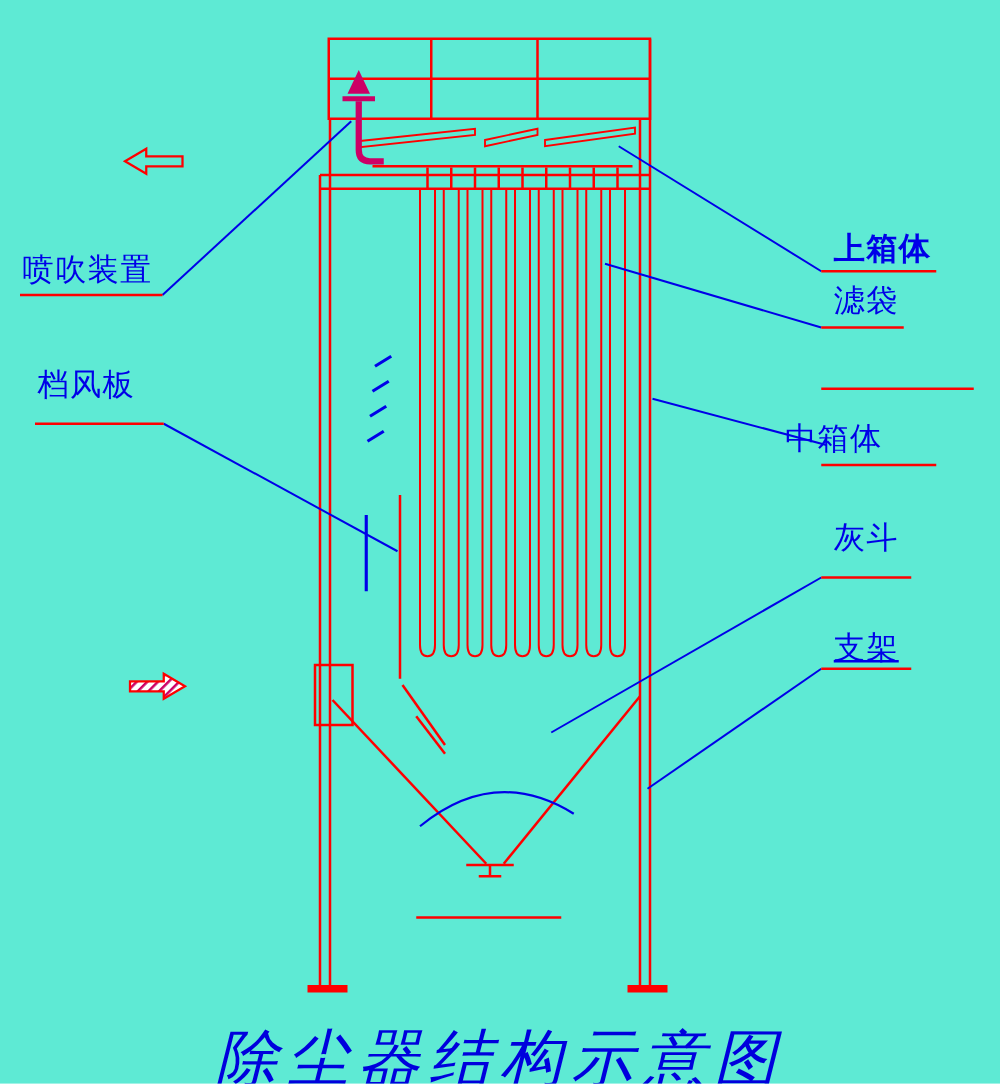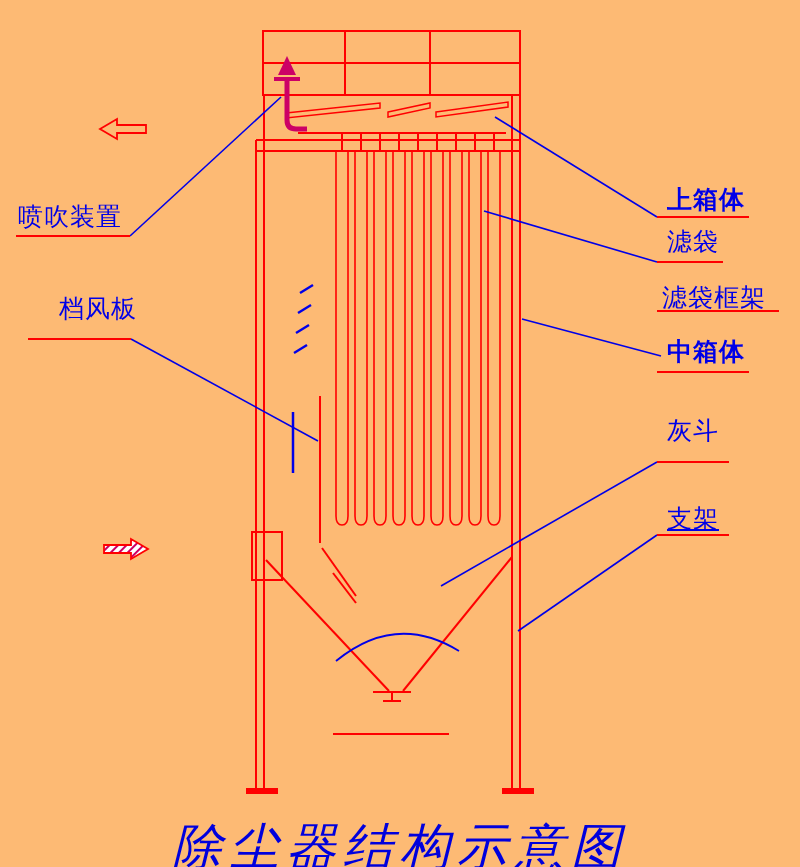--- a/index.html
+++ b/index.html
@@ -1,17 +1,17 @@
 <!DOCTYPE html>
 <html><head>
 <meta charset="utf-8">
 <style>
   html,body{margin:0;padding:0;background:#ffffff;}
   .stage{
-    position:relative;width:800px;height:867px;background:#fdba74;
+    position:relative;width:800px;height:867px;background:#5eead4;
     font-family:"Liberation Sans", sans-serif;overflow:hidden;
   }
   .stage svg{position:absolute;left:0;top:0;}
   .label{
     position:absolute;color:#0000e8;font-size:25px;line-height:1.1;
     white-space:nowrap;letter-spacing:1px;
   }
   .title{
     position:absolute;left:0;top:814px;width:800px;text-align:center;
     color:#0000dd;font-size:50px;font-style:italic;letter-spacing:7px;
@@ -144,23 +144,22 @@
       <line x1="657" y1="262" x2="723" y2="262"></line>
       <line x1="657" y1="311" x2="779" y2="311"></line>
       <line x1="657" y1="372" x2="749" y2="372"></line>
       <line x1="657" y1="462" x2="729" y2="462"></line>
       <line x1="657" y1="535" x2="729" y2="535"></line>
       <line x1="333" y1="734" x2="449" y2="734"></line>
     </g>
   </svg>
 
   <div class="label" style="left:18px;  top:203px;">喷吹装置</div>
-  <div class="label" style="left:30px;  top:295px;margin-left:29px;">档风板</div>
+  <div class="label" style="left:30px;  top:295px;">档风板</div>
   <div class="label" style="left:667px; top:186px;font-weight:bold;">上箱体</div>
   <div class="label" style="left:667px; top:228px;text-align:center;">滤袋</div>
-  <div class="label" style="left:662px; top:284px;">滤袋框架</div>
-  <div class="label" style="left:667px; top:338px;font-weight:bold;">中箱体</div>
+  <div class="label" style="left:628px; top:338px;">中箱体</div>
   <div class="label" style="left:667px; top:417px;">灰斗</div>
   <div class="label" style="left:667px; top:505px;text-decoration:underline;">支架</div>
 
   <div class="title">除尘器结构示意图</div>
 
 </div>
 
 </body></html>

